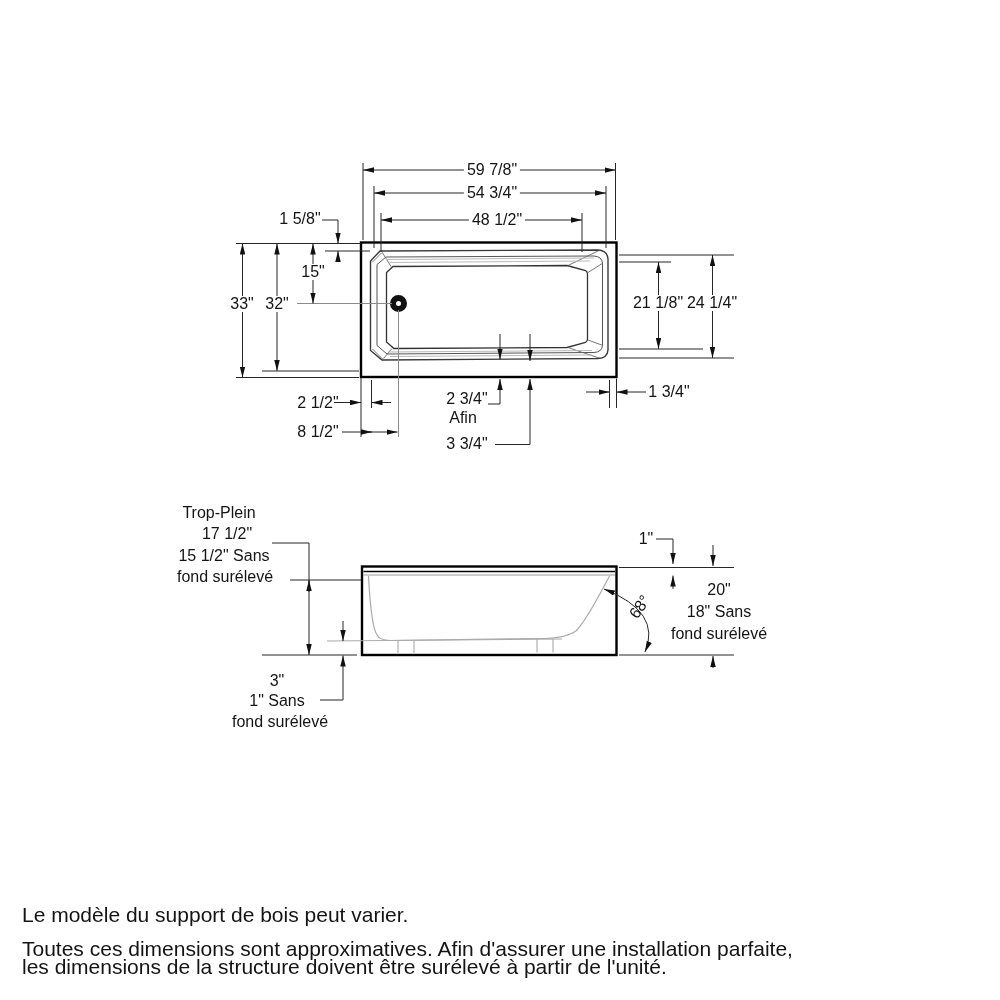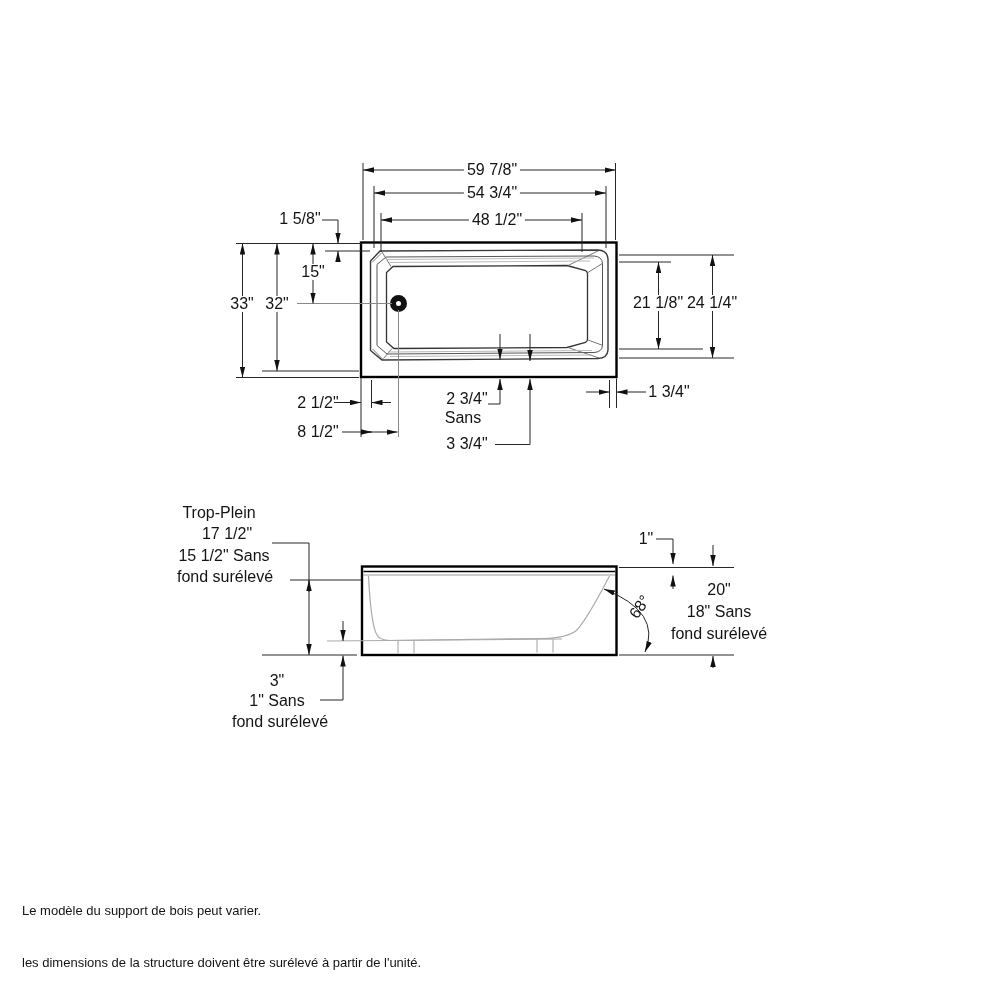--- a/index.html
+++ b/index.html
@@ -3,21 +3,21 @@
 <meta charset="utf-8">
 <style>
   html,body{margin:0;padding:0;background:#fff;}
   #stage{position:relative;width:1000px;height:1000px;background:#fff;overflow:hidden;
          font-family:"Liberation Sans","DejaVu Sans",sans-serif;color:#111;}
   #stage svg{position:absolute;left:0;top:0;}
   .lbl{position:absolute;transform:translate(-50%,-50%);font-size:16px;line-height:1;
        white-space:nowrap;color:#141414;}
   .bg{background:#fff;padding:0 3px;}
   .rot{transform:translate(-50%,-50%) rotate(-55deg);}
-  .note{position:absolute;font-size:13px;color:#141414;white-space:nowrap;}
+  .note{position:absolute;font-size:21px;color:#141414;white-space:nowrap;}
 </style>
 </head>
 <body>
 
 <div id="stage">
 
 <svg width="1000" height="1000" viewBox="0 0 1000 1000">
   <defs>
     <marker id="ar" viewBox="0 0 12 6" refX="12" refY="3" markerWidth="11" markerHeight="5.5" orient="auto-start-reverse" markerUnits="userSpaceOnUse">
       <path d="M0,0 L12,3 L0,6 Z" fill="#111"></path>
@@ -126,33 +126,34 @@
   <span class="lbl bg" style="left:497px;top:220px">48 1/2"</span>
   <span class="lbl" style="left:300px;top:219px">1 5/8"</span>
   <span class="lbl bg" style="left:313px;top:272px">15"</span>
   <span class="lbl bg" style="left:242px;top:304px">33"</span>
   <span class="lbl bg" style="left:277px;top:304px">32"</span>
   <span class="lbl bg" style="left:658px;top:303px">21 1/8"</span>
   <span class="lbl bg" style="left:712px;top:303px">24 1/4"</span>
   <span class="lbl" style="left:318px;top:403px">2 1/2"</span>
   <span class="lbl" style="left:318px;top:432px">8 1/2"</span>
   <span class="lbl" style="left:467px;top:399px">2 3/4"</span>
-  <span class="lbl" style="left:463px;top:418px">Sans</span>
+  <span class="lbl" style="left:463px;top:418px">Afin</span>
   <span class="lbl" style="left:467px;top:444px">3 3/4"</span>
   <span class="lbl" style="left:669px;top:392px">1 3/4"</span>
 
   <span class="lbl" style="left:219px;top:513px">Trop-Plein</span>
   <span class="lbl" style="left:227px;top:534px">17 1/2"</span>
   <span class="lbl" style="left:224px;top:556px">15 1/2" Sans</span>
   <span class="lbl" style="left:225px;top:577px">fond surélevé</span>
   <span class="lbl" style="left:277px;top:681px">3"</span>
   <span class="lbl" style="left:277px;top:701px">1" Sans</span>
   <span class="lbl" style="left:280px;top:722px">fond surélevé</span>
   <span class="lbl" style="left:646px;top:539px">1"</span>
   <span class="lbl" style="left:719px;top:590px">20"</span>
   <span class="lbl" style="left:719px;top:612px">18" Sans</span>
   <span class="lbl" style="left:719px;top:634px">fond surélevé</span>
   <span class="lbl rot" style="left:640px;top:607px">68°</span>
 
   <div class="note" style="left:22px;top:903px">Le modèle du support de bois peut varier.</div>
+  <div class="note" style="left:22px;top:937px">Toutes ces dimensions sont approximatives. Afin d'assurer une installation parfaite,</div>
   <div class="note" style="left:22px;top:955px">les dimensions de la structure doivent être surélevé à partir de l'unité.</div>
 
 </div>
 
 </body></html>

